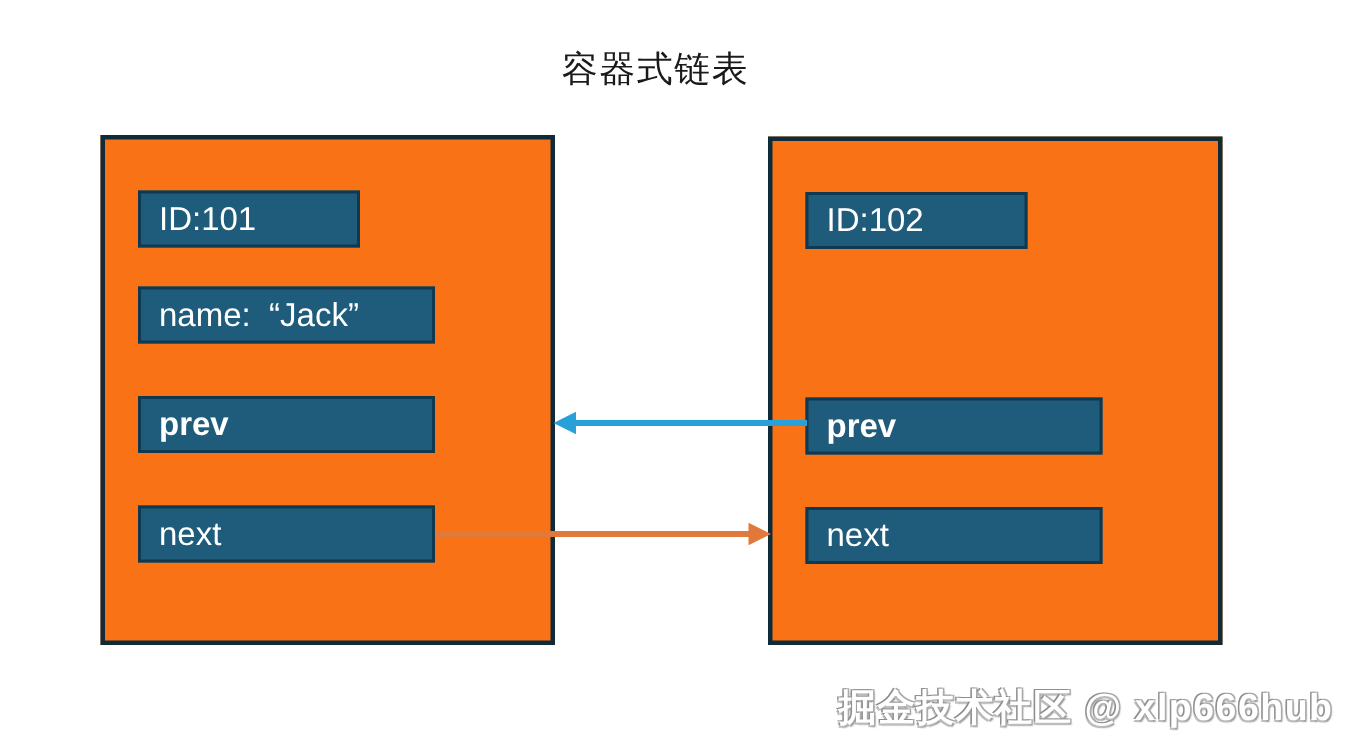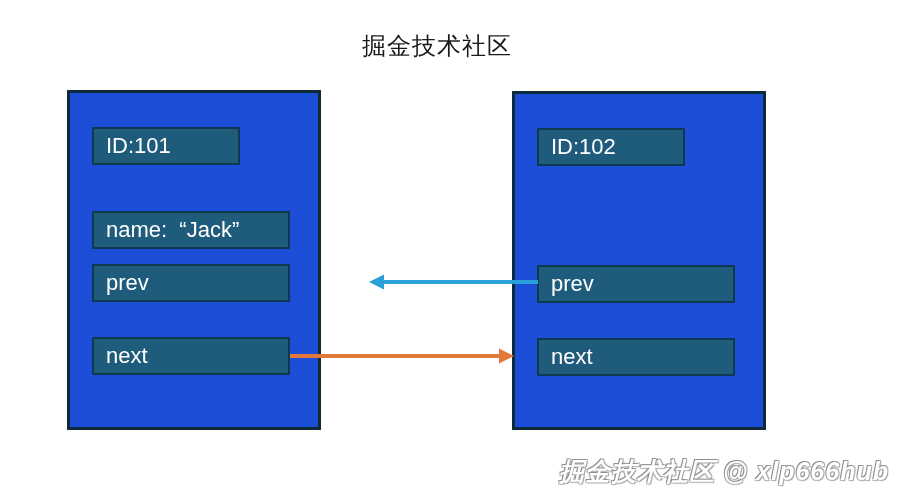--- a/index.html
+++ b/index.html
@@ -18,73 +18,72 @@
     width: 874px;
     text-align: center;
     font-size: 24px;
     font-weight: 500;
     color: #1a1a1a;
     letter-spacing: 1px;
   }
   .node {
     position: absolute;
     top: 90px;
-    width: 254px;
+    width: 303px;
     height: 340px;
     box-sizing: border-box;
-    background: #1d4ed8;
+    background: #f97316;
     border: 3px solid #0e2b3a;
   }
   .node--left  { left: 67px; }
   .node--right { left: 512px; top: 91px; height: 339px; text-align: right; }
   .field {
     position: absolute;
     left: 22px;
     height: 38px;
     box-sizing: border-box;
     background: #1f5c7b;
     border: 2px solid #0f3950;
     color: #ffffff;
     font-size: 22px;
     display: flex;
     align-items: center;
     padding-left: 12px;
     white-space: pre;
   }
   .f-id   { top: 34px;  width: 148px; }
-  .f-name { top: 98px;  width: 198px; margin-top: 20px; }
-  .f-prev { top: 171px; width: 198px; }
+  .f-name { top: 98px;  width: 198px; }
+  .f-prev { top: 171px; width: 198px; font-weight: bold; }
   .f-next { top: 244px; width: 198px; }
   .arrows {
     position: absolute;
     top: 0; left: 0;
     pointer-events: none;
   }
   .watermark {
     position: absolute;
     top: 455px;
     right: 14px;
     font-size: 25px;
     font-weight: 700;
     letter-spacing: 1px;
     color: #ffffff;
     text-shadow:
       -1px -1px 0 #8f8f8f,
        1px -1px 0 #ababab,
       -1px  1px 0 #bcbcbc,
        1px  1px 1px #9a9a9a;
-    font-style: italic;
   }
 </style>
 </head>
 <body>
 
 <div class="canvas">
 
-  <div class="title">掘金技术社区</div>
+  <div class="title">容器式链表</div>
 
   <div class="node node--left">
     <div class="field f-id">ID:101</div>
     <div class="field f-name">name:  “Jack”</div>
     <div class="field f-prev">prev</div>
     <div class="field f-next">next</div>
   </div>
 
   <div class="node node--right">
     <div class="field f-id">ID:102</div>

